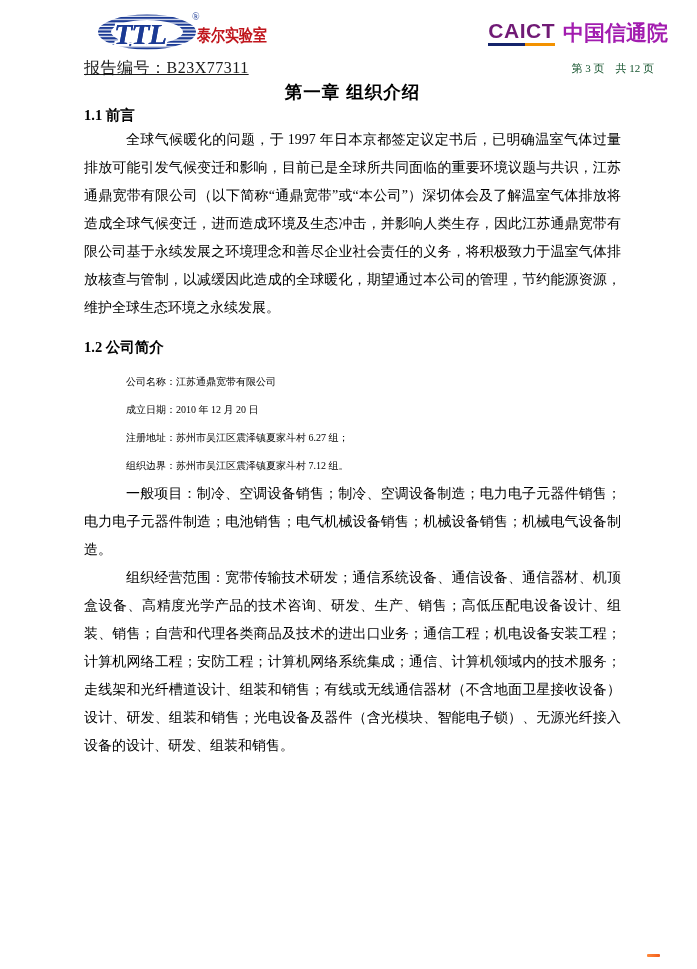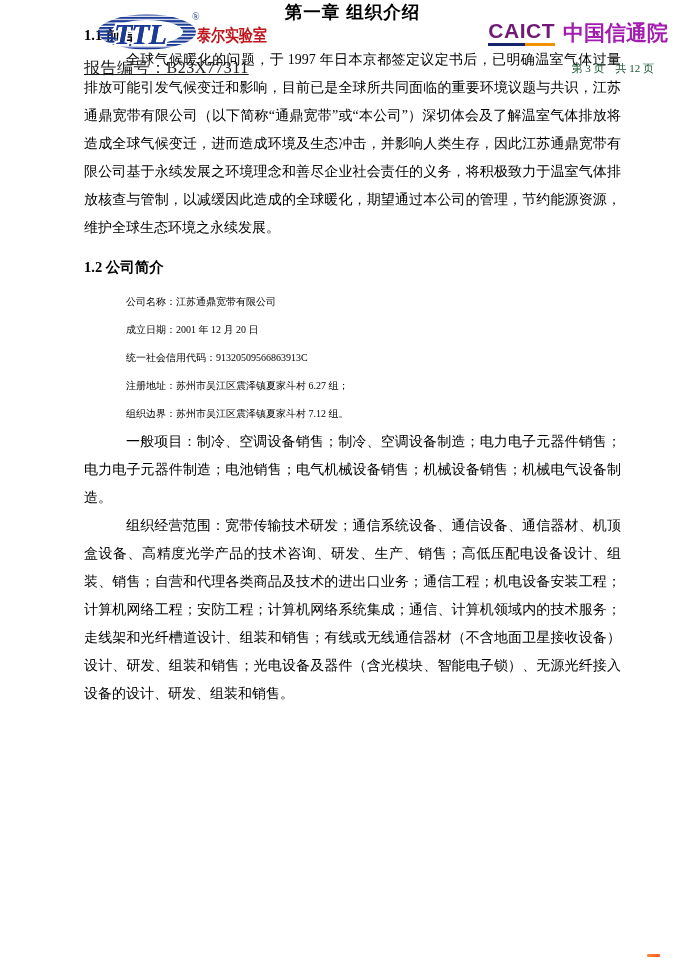--- a/index.html
+++ b/index.html
@@ -38,21 +38,21 @@
   .caict-cn {
     font-family:"Liberation Sans","DejaVu Sans",sans-serif;
     font-weight:bold; font-size:21px; line-height:26px;
     color:#a21caf; margin-left:8px;
   }
   .page-info {
     margin-top:14px; margin-right:14px;
     font-size:11px; line-height:16px; color:#14532d;
   }
   
-  .content { margin-left:84px; margin-right:76px; }
+  .content { padding-top:80px; margin-left:84px; margin-right:76px; }
   .doc-title {
     font-family:"Liberation Sans","DejaVu Sans",sans-serif;
     font-size:17.5px; font-weight:bold; text-align:center;
     margin:0; line-height:24px; letter-spacing:1px;
   }
   .sec-heading {
     font-family:Liberation Serif, serif;
     font-size:14.5px; font-weight:bold;
     margin:0; line-height:22px;
   }
@@ -108,22 +108,21 @@
   </div>
 
   <div class="content">
     <h1 class="doc-title">第一章 组织介绍</h1>
 
     <h2 class="sec-heading">1.1 前言</h2>
     <p class="body-p">全球气候暖化的问题，于 1997 年日本京都签定议定书后，已明确温室气体过量排放可能引发气候变迁和影响，目前已是全球所共同面临的重要环境议题与共识，江苏通鼎宽带有限公司（以下简称“通鼎宽带”或“本公司”）深切体会及了解温室气体排放将造成全球气候变迁，进而造成环境及生态冲击，并影响人类生存，因此江苏通鼎宽带有限公司基于永续发展之环境理念和善尽企业社会责任的义务，将积极致力于温室气体排放核查与管制，以减缓因此造成的全球暖化，期望通过本公司的管理，节约能源资源，维护全球生态环境之永续发展。</p>
 
     <h2 class="sec-heading gap">1.2 公司简介</h2>
     <p class="info-line">公司名称：江苏通鼎宽带有限公司</p>
-    <p class="info-line">成立日期：2001 年 12 月 20 日</p>
-    <p class="info-line">统一社会信用代码：91320509566863913C</p>
+    <p class="info-line">成立日期：2010 年 12 月 20 日</p>
     <p class="info-line">注册地址：苏州市吴江区震泽镇夏家斗村 6.27 组；</p>
     <p class="info-line">组织边界：苏州市吴江区震泽镇夏家斗村 7.12 组。</p>
     <p class="body-p">一般项目：制冷、空调设备销售；制冷、空调设备制造；电力电子元器件销售；电力电子元器件制造；电池销售；电气机械设备销售；机械设备销售；机械电气设备制造。</p>
     <p class="body-p">组织经营范围：宽带传输技术研发；通信系统设备、通信设备、通信器材、机顶盒设备、高精度光学产品的技术咨询、研发、生产、销售；高低压配电设备设计、组装、销售；自营和代理各类商品及技术的进出口业务；通信工程；机电设备安装工程；计算机网络工程；安防工程；计算机网络系统集成；通信、计算机领域内的技术服务；走线架和光纤槽道设计、组装和销售；有线或无线通信器材（不含地面卫星接收设备）设计、研发、组装和销售；光电设备及器件（含光模块、智能电子锁）、无源光纤接入设备的设计、研发、组装和销售。</p>
   </div>
 
   <div class="corner-mark"></div>
 </div>
 
 </body></html>

